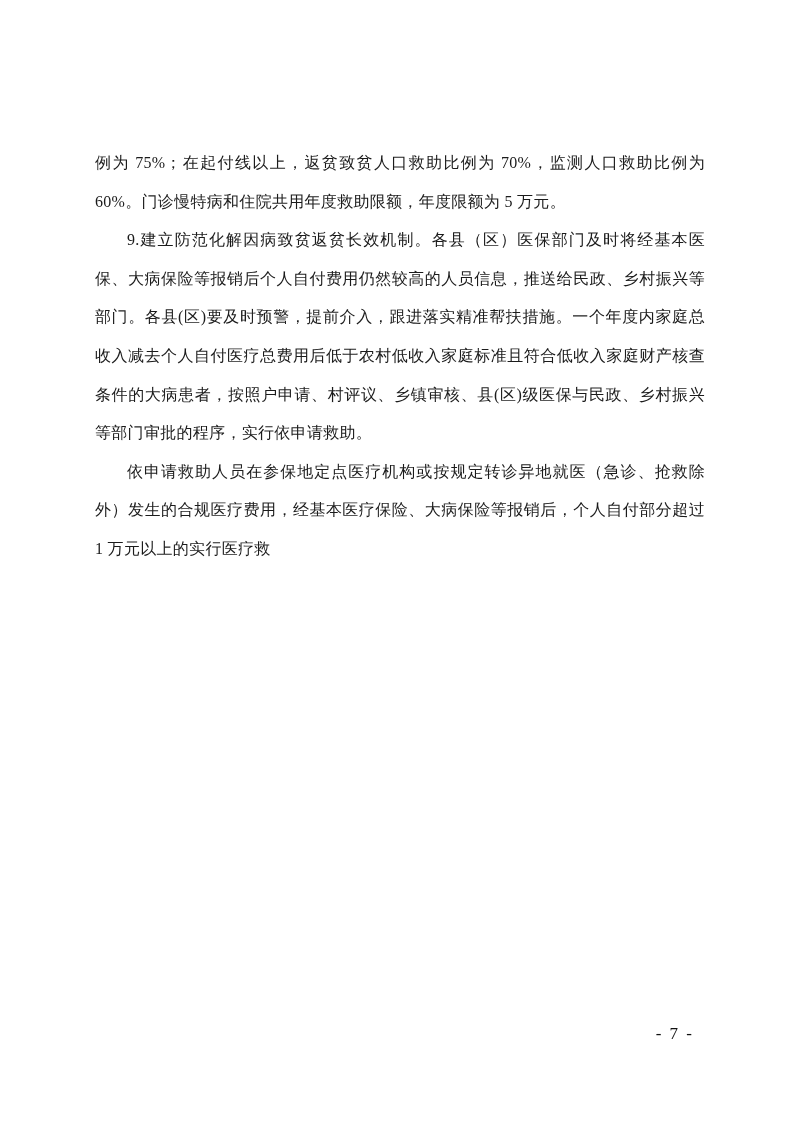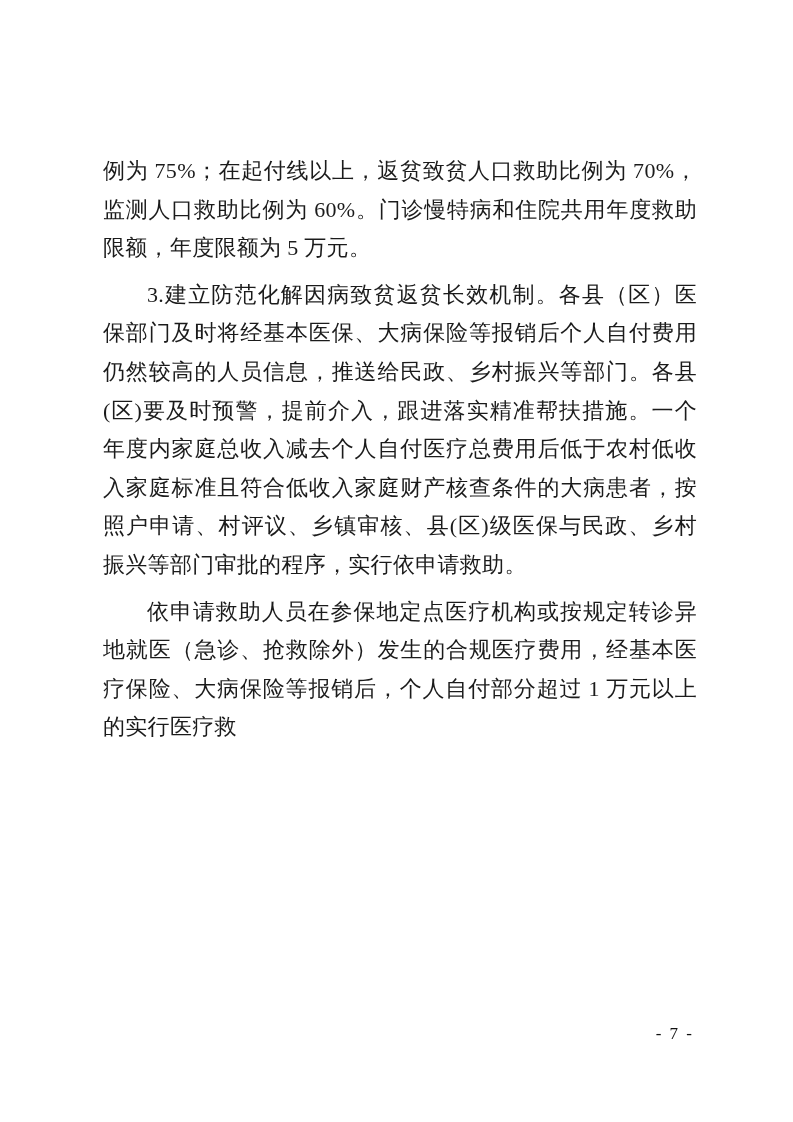--- a/index.html
+++ b/index.html
@@ -16,23 +16,23 @@
     font-family: "Liberation Serif", "DejaVu Serif", serif;
     color: #1b1b1b;
   }
   .text-block {
     position: absolute;
     left: 95px;
     top: 144px;
     width: 610px;
   }
   .para {
-    margin: 8px;
+    margin: 0;
     padding: 0;
-    font-size: 22px;
+    font-size: 16px;
     line-height: 38.6px;
     text-align: justify;
     text-justify: inter-ideograph;
     text-indent: 2em;
     letter-spacing: 0.3px;
   }
   .para.no-indent {
     text-indent: 0;
   }
   .page-number {
@@ -44,17 +44,17 @@
     color: #111111;
     white-space: nowrap;
   }
 </style>
 </head>
 <body>
 
 <div class="page">
   <div class="text-block">
     <p class="para no-indent">例为 75%；在起付线以上，返贫致贫人口救助比例为 70%，监测人口救助比例为 60%。门诊慢特病和住院共用年度救助限额，年度限额为 5 万元。</p>
-    <p class="para">3.建立防范化解因病致贫返贫长效机制。各县（区）医保部门及时将经基本医保、大病保险等报销后个人自付费用仍然较高的人员信息，推送给民政、乡村振兴等部门。各县(区)要及时预警，提前介入，跟进落实精准帮扶措施。一个年度内家庭总收入减去个人自付医疗总费用后低于农村低收入家庭标准且符合低收入家庭财产核查条件的大病患者，按照户申请、村评议、乡镇审核、县(区)级医保与民政、乡村振兴等部门审批的程序，实行依申请救助。</p>
+    <p class="para">9.建立防范化解因病致贫返贫长效机制。各县（区）医保部门及时将经基本医保、大病保险等报销后个人自付费用仍然较高的人员信息，推送给民政、乡村振兴等部门。各县(区)要及时预警，提前介入，跟进落实精准帮扶措施。一个年度内家庭总收入减去个人自付医疗总费用后低于农村低收入家庭标准且符合低收入家庭财产核查条件的大病患者，按照户申请、村评议、乡镇审核、县(区)级医保与民政、乡村振兴等部门审批的程序，实行依申请救助。</p>
     <p class="para">依申请救助人员在参保地定点医疗机构或按规定转诊异地就医（急诊、抢救除外）发生的合规医疗费用，经基本医疗保险、大病保险等报销后，个人自付部分超过 1 万元以上的实行医疗救</p>
   </div>
   <div class="page-number">- 7 -</div>
 </div>
 
 </body></html>

